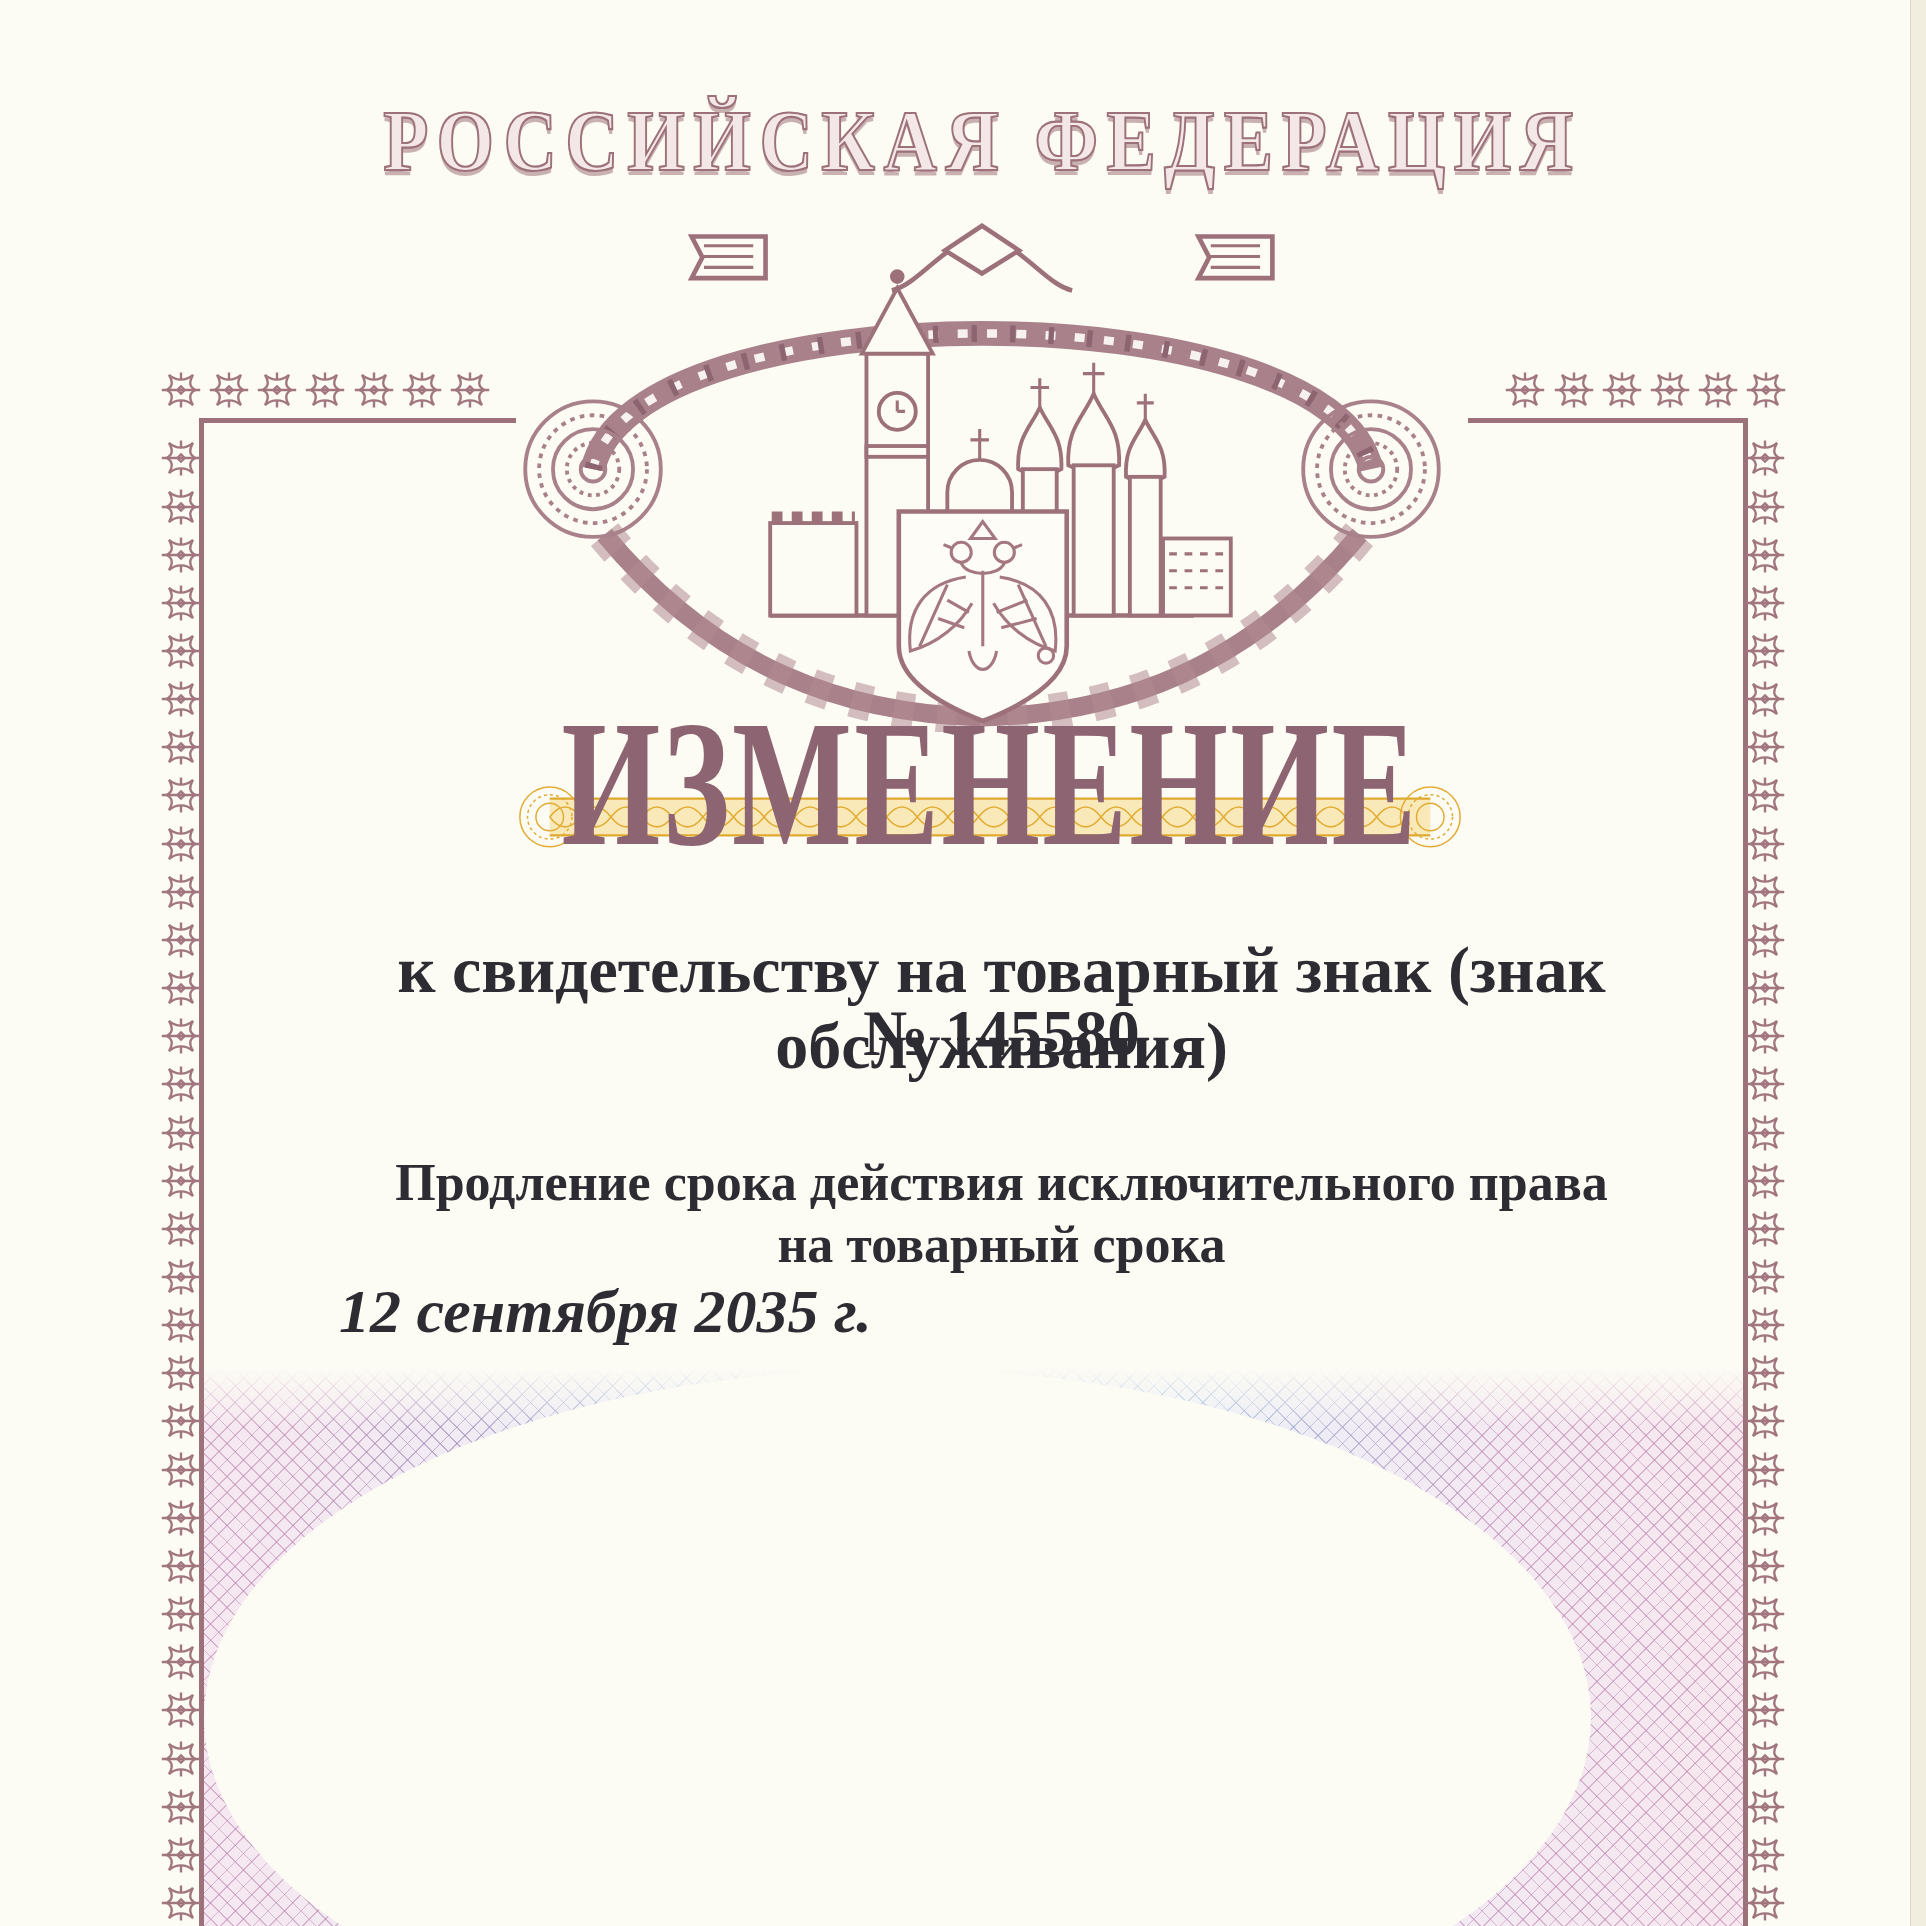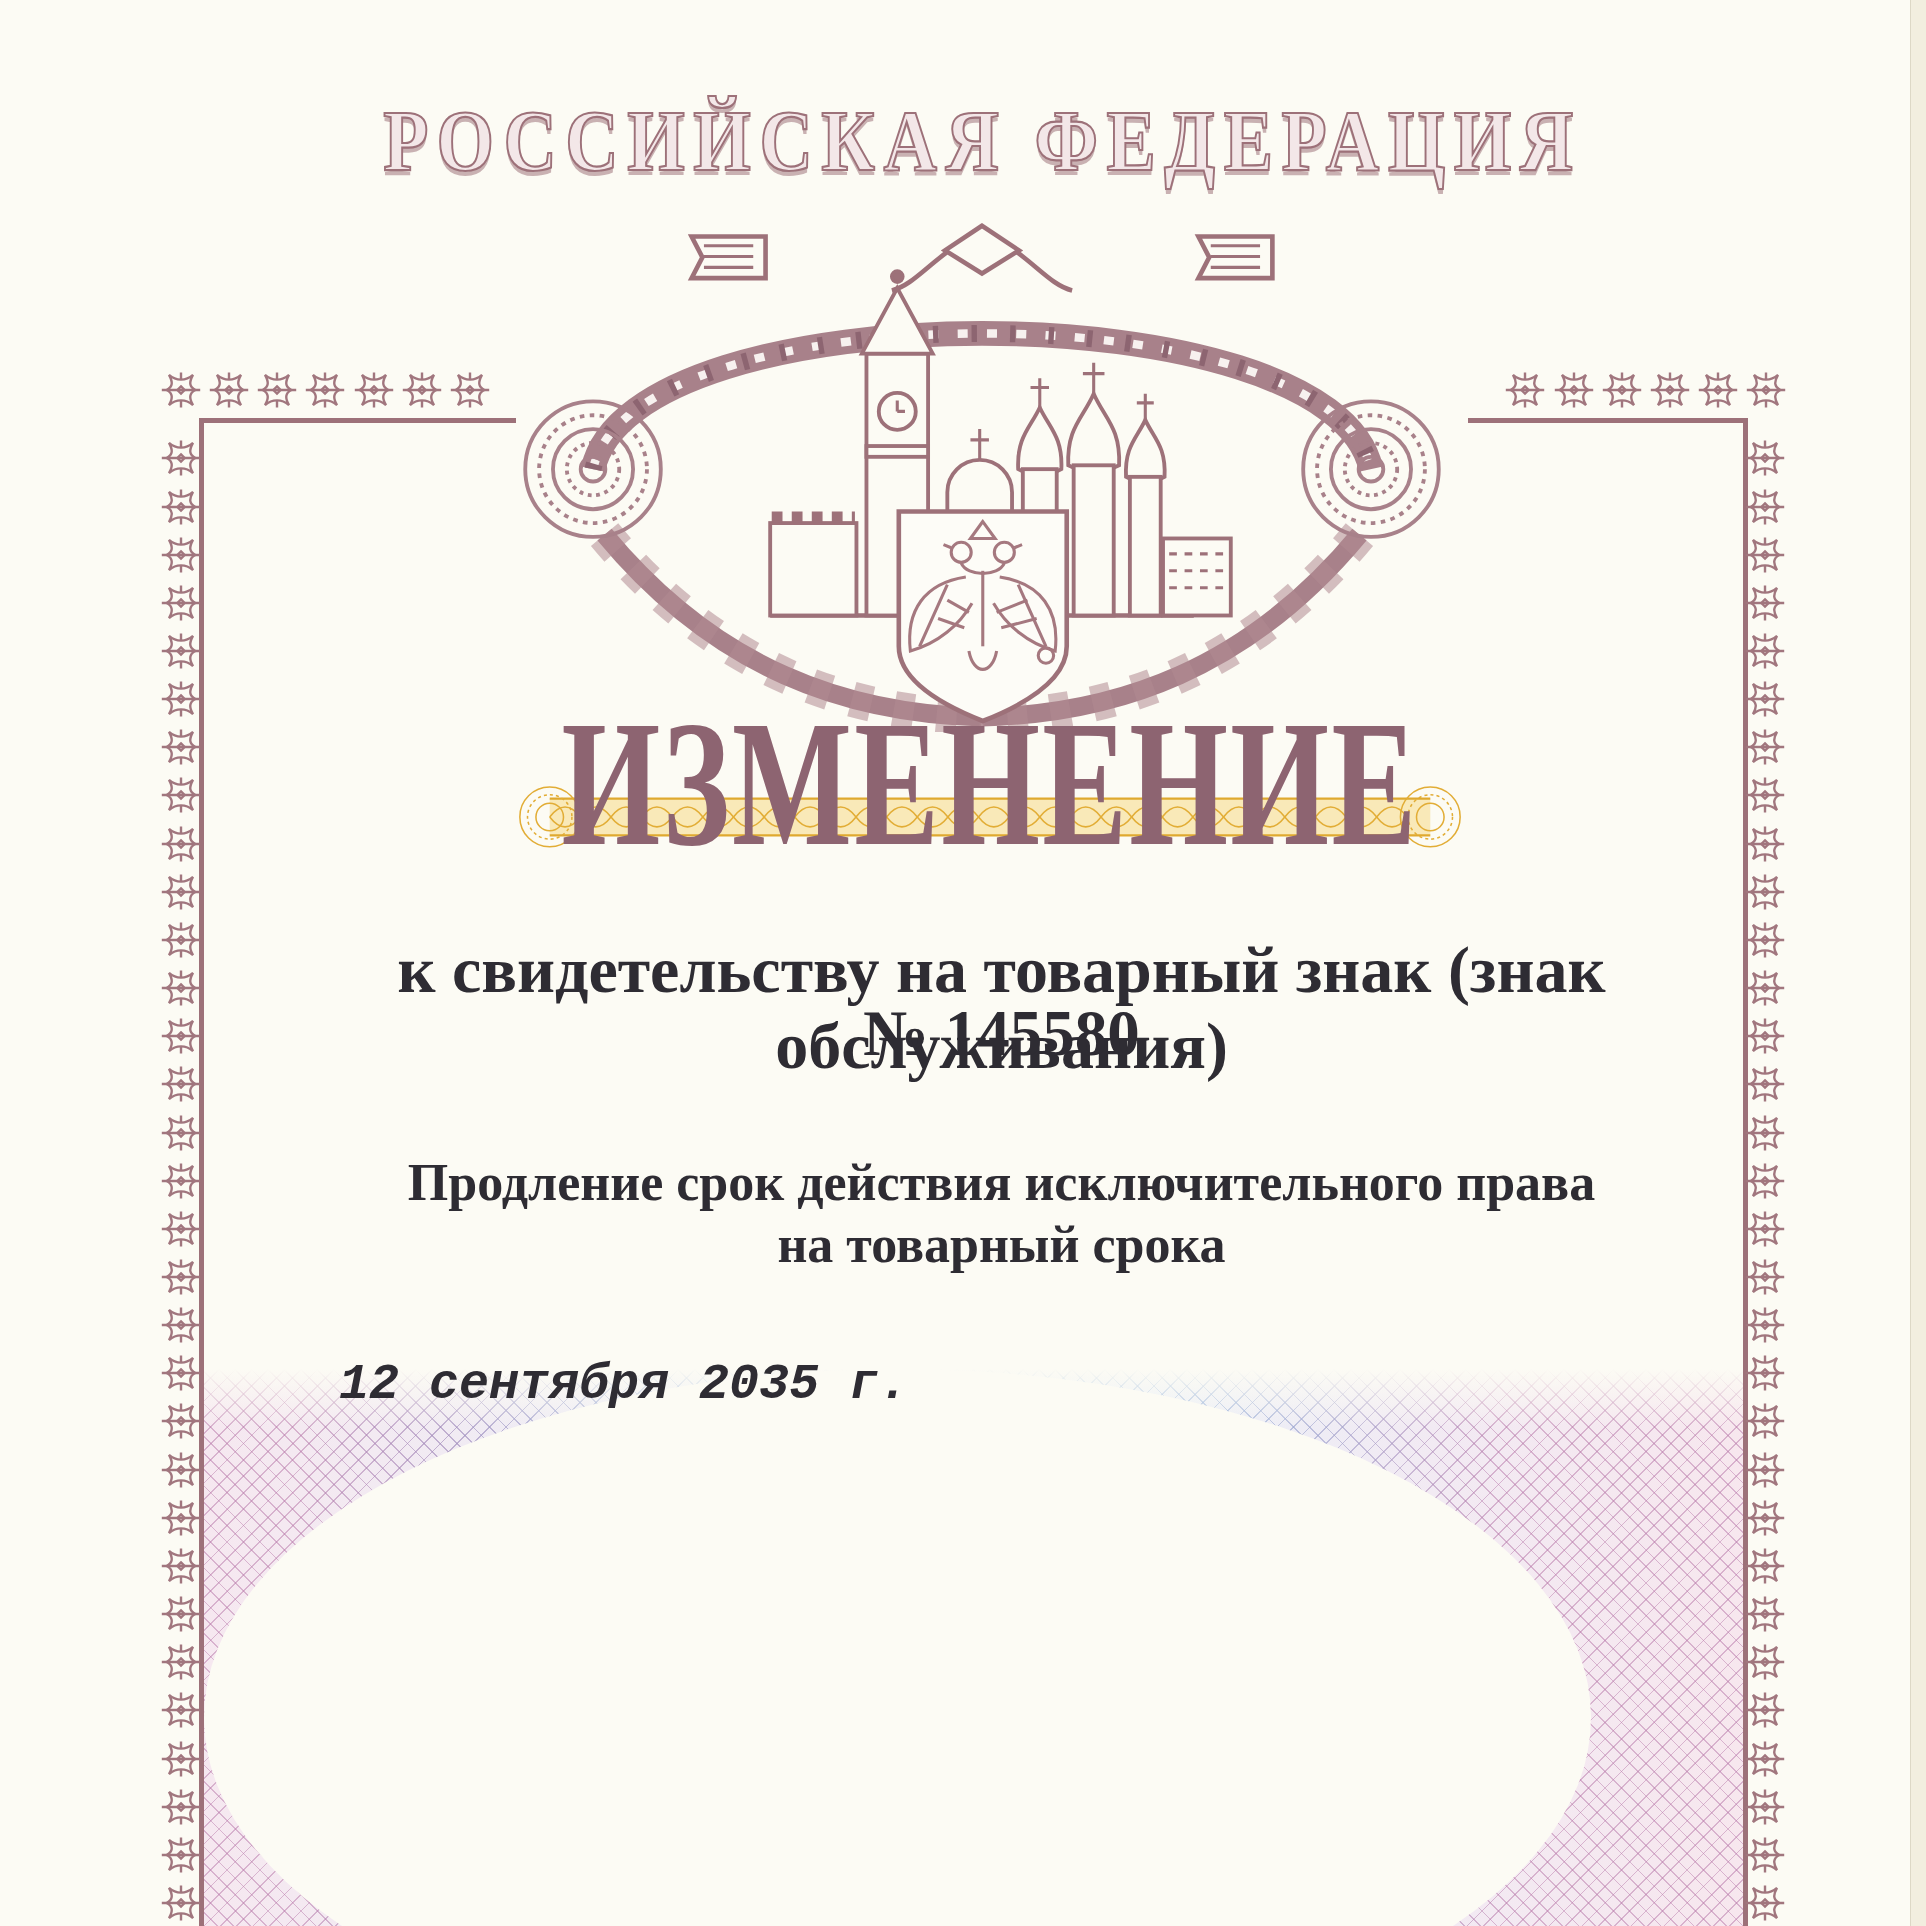--- a/index.html
+++ b/index.html
@@ -28,21 +28,21 @@
   .doc-title{left:231px;top:693px;width:1518px;text-align:center;
     font-size:127px;font-weight:bold;letter-spacing:2.3px;line-height:1;color:#8d6471;
     transform:scaleY(1.42);transform-origin:50% 0;z-index:4;}
   .subtitle{left:339px;top:932px;width:1325px;text-align:center;
     font-size:66px;font-weight:bold;z-index:4;}
   .cert-no{left:339px;top:996px;width:1325px;text-align:center;
     font-size:65px;font-weight:bold;z-index:4;}
   .action{left:339px;top:1152px;width:1325px;text-align:center;
     font-size:52px;font-weight:bold;line-height:62px;z-index:4;}
   .date-label{left:339px;top:1309px;width:1271px;font-size:42px;z-index:4;}
-  .date-value{left:339px;top:1356px;width:847px;font-size:50px;font-weight:bold;font-style:italic;z-index:4;font-family:Liberation Mono, monospace;}
+  .date-value{left:339px;top:1276px;width:847px;font-size:62px;font-weight:bold;font-style:italic;z-index:4;}
   
   .mesh{left:204px;top:1369px;width:1539px;height:1135px;overflow:hidden;z-index:1;
         background:linear-gradient(90deg,#f6e8f0 0%,#efecf4 22%,#e9f0f7 42%,#eaeff7 62%,#f2eaf3 80%,#f7e7ee 100%);}
   .mesh>div{position:absolute;inset:0;}
   .mesh-lines-pink,.mesh-lines-blue{
     background-image:repeating-linear-gradient(45deg,currentColor 0 1.2px,transparent 1.2px 11.6px),
                      repeating-linear-gradient(-45deg,currentColor 0 1.2px,transparent 1.2px 11.6px);}
   .mesh-lines-pink{color:rgba(186,125,172,.5);
     -webkit-mask-image:linear-gradient(90deg,#000 0%,#000 16%,transparent 38%,transparent 60%,#000 82%,#000 100%);
     mask-image:linear-gradient(90deg,#000 0%,#000 16%,transparent 38%,transparent 60%,#000 82%,#000 100%);}
@@ -922,20 +922,20 @@
           <circle cx="2420" cy="86" r="58" stroke-dasharray="8 8"></circle>
           <circle cx="2420" cy="86" r="36"></circle>
       </g>
     </svg>
   </div>
   <div class="abs doc-title">ИЗМЕНЕНИЕ</div>
 
   <div class="abs subtitle">к свидетельству на товарный знак (знак обслуживания)</div>
   <div class="abs cert-no">№ 145580</div>
   <div class="abs action">
-    <div>Продление срок действия исключительного права</div>
+    <div>Продление срока действия исключительного права</div>
     <div>на товарный срока</div>
   </div>
   <div class="abs date-value">12 сентября 2035 г.</div>
 
   <div class="abs scan-edge"></div>
 </div>
 
 
 </body></html>

